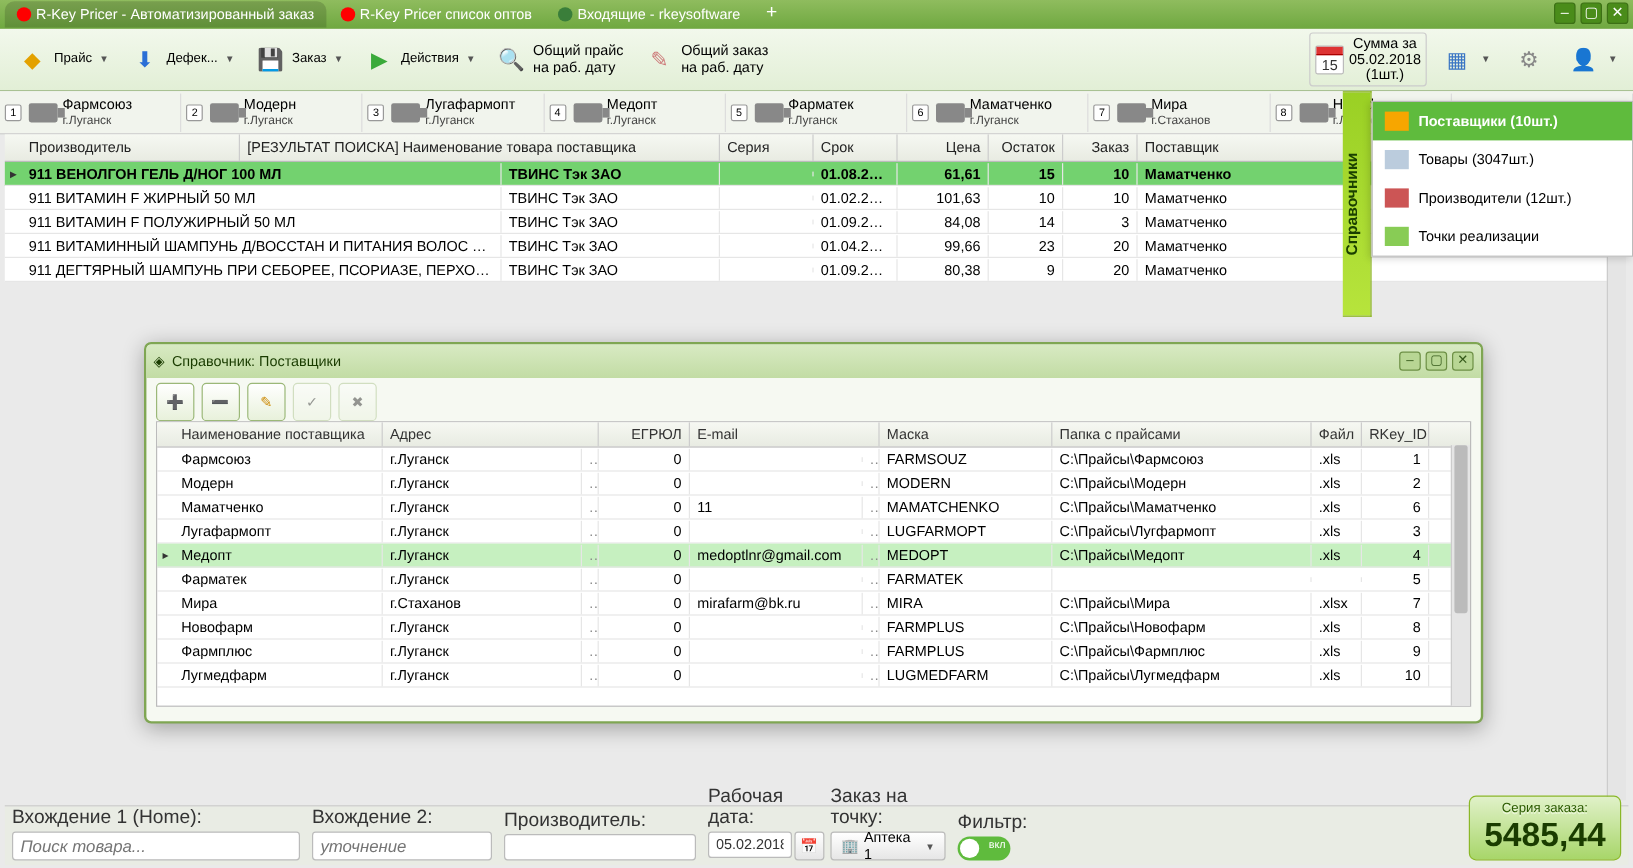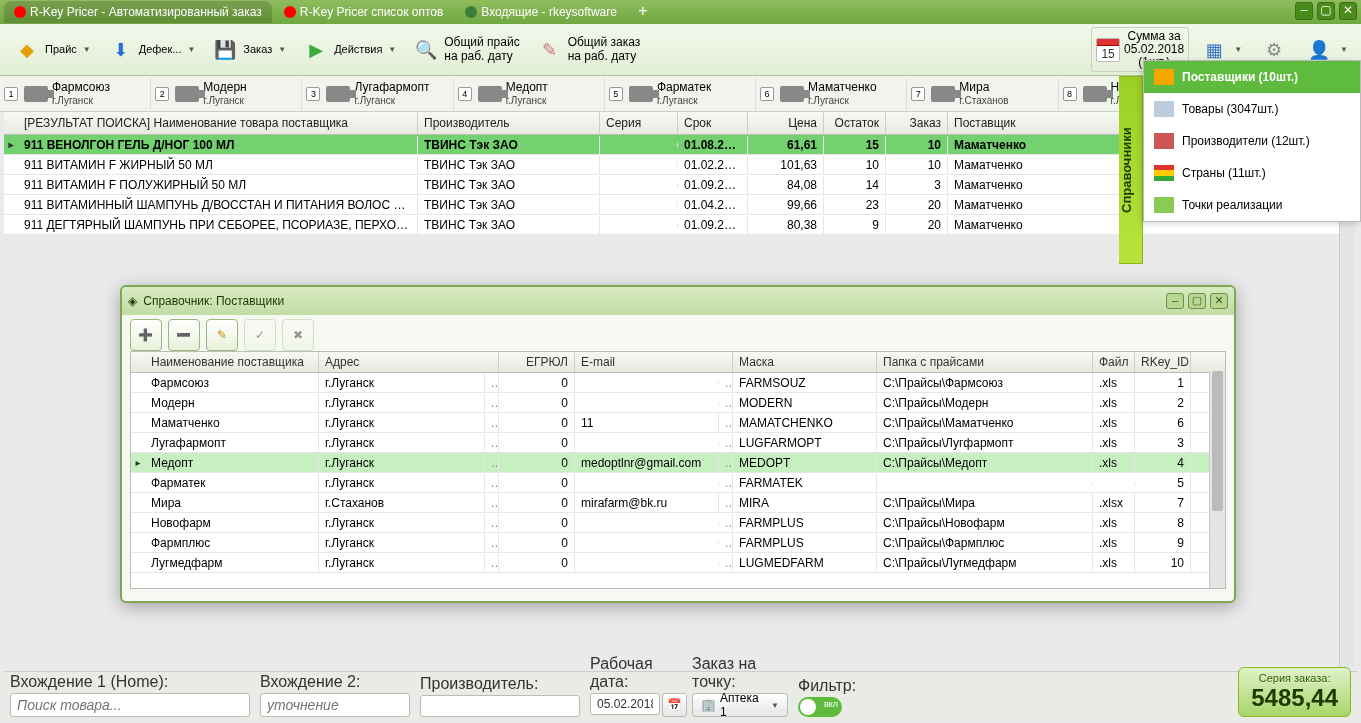--- a/index.html
+++ b/index.html
@@ -42,21 +42,21 @@
 .gr { display: flex; border-bottom: 1px solid #e6e6e6; font-size: 12px; height: 20px; align-items:center; }
 .gr.sel { background: #73d26f; font-weight: bold; }
 .gc { border-right: 1px solid #e6e6e6; padding: 2px 6px; overflow: hidden; white-space: nowrap; text-overflow: ellipsis; }
 .gc.r { text-align: right; }
 .indicator { width:14px; flex-shrink:0; text-align:center; font-size:10px; color:#333;}
 .grid-scroll { position:absolute; top:20px; right:0; bottom:0; width:16px; background:#e5e5e5; border-left:1px solid #ccc;}
 .grid-scroll-thumb{ position:absolute; top:0; left:2px; right:2px; height:60px; background:#bbb; border-radius:2px;}
 
 
 .sidebar-tab { position: absolute; right:0; top:76px; width:24px; height:188px; background:linear-gradient(#b7e43c,#9ad024); border:1px solid #8ab31e; border-right:none; writing-mode: vertical-rl; text-align:center; font-weight:bold; font-size:13px; color:#1a4000; cursor:pointer; transform: rotate(180deg);}
-.sidebar-panel { position:absolute; right:0; top:60px; width:218px; background:#fff; border:1px solid #bbb; box-shadow:-2px 2px 6px rgba(0,0,0,0.15);}
+.sidebar-panel { position:absolute; right:0; top:84px; width:218px; background:#fff; border:1px solid #bbb; box-shadow:-2px 2px 6px rgba(0,0,0,0.15);}
 .sp-item { display:flex; align-items:center; gap:8px; padding:8px 10px; cursor:pointer; font-size:12px;}
 .sp-item.sel { background:#5fbb3d; color:#fff; font-weight:bold;}
 .sp-icon { width:20px; height:16px; flex-shrink:0;}
 
 
 .dialog { position: absolute; left: 120px; top: 285px; width: 1116px; height: 318px; background: #f6f9f2; border: 2px solid #7fa653; border-radius: 6px; box-shadow: 0 4px 18px rgba(0,0,0,0.3); }
 .dlg-title { height: 28px; background: linear-gradient(#d8eac3,#c2dca4); border-radius: 4px 4px 0 0; display:flex; align-items:center; padding:0 6px; gap:6px; font-size:12px; color:#1a3c00;}
 .dlg-wc { margin-left:auto; display:flex; gap:4px;}
 .dlg-wc .wc-btn2 { width:18px; height:16px; border:1px solid #6d9045; background:#b8d694; border-radius:3px; text-align:center; line-height:12px; font-size:11px; cursor:pointer; color:#35591a;}
 .dlg-toolbar { height: 40px; display:flex; align-items:center; padding: 4px 8px; gap:6px;}
@@ -75,21 +75,21 @@
 .bcol { display:flex; flex-direction:column; gap:2px;}
 .blabel { font-size:16px; color:#333;}
 .binput { height:24px; border:1px solid #bbb; border-radius:3px; padding:2px 6px; font-size:14px; color:#888; font-style:italic;}
 .binput.small{ font-size:12px; font-style:normal; color:#333; height:22px;}
 .bbtn { height:24px; border:1px solid #bbb; border-radius:3px; padding:2px 8px; background:linear-gradient(#fff,#e6e6e6); cursor:pointer; display:flex; align-items:center; gap:4px;}
 .toggle { width:44px; height:20px; border-radius:10px; background:#5fbb3d; position:relative; cursor:pointer;}
 .toggle::after{content:""; position:absolute; left:2px; top:2px; width:16px; height:16px; background:#fff; border-radius:8px;}
 .toggle-label{ position:absolute; right:4px; top:2px; font-size:9px; color:#fff;}
 .order-sum { margin-left:auto; background:linear-gradient(#e0f1c8,#a8d66a); border:1px solid #8ab827; border-radius:6px; padding:4px 12px; text-align:center;}
 .order-sum-label { font-size:11px; color:#2a5900; text-shadow:0 1px #eaf6d9;}
-.order-sum-val { font-size:24px; font-weight:bold; color:#1a3c00;}
+.order-sum-val { font-size:28px; font-weight:bold; color:#1a3c00;}
 
 </style>
 </head>
 <body>
 
 <div class="titlebar">
   <div class="tab active">
       <span class="tab-icon"></span>
       <span>R-Key Pricer - Автоматизированный заказ</span>
     </div>
@@ -228,22 +228,22 @@
       <div class="stab-txt">
         <div></div>
         <div class="stab-city"></div>
       </div>
     </div>
   </div>
 
 <div class="main-grid">
   <div class="grid-header">
     <div class="indicator"></div>
+    <div class="gh" style="width:182px">Производитель</div>
     <div class="gh" style="width:400px">[РЕЗУЛЬТАТ ПОИСКА] Наименование товара поставщика</div>
-    <div class="gh" style="width:182px">Производитель</div>
     <div class="gh" style="width:78px">Серия</div>
     <div class="gh" style="width:70px">Срок</div>
     <div class="gh" style="width:76px;text-align:right">Цена</div>
     <div class="gh" style="width:62px;text-align:right">Остаток</div>
     <div class="gh" style="width:62px;text-align:right">Заказ</div>
     <div class="gh" style="flex:1">Поставщик</div>
   </div>
   <div class="grid-body" id="grid-body">
       <div class="gr sel">
         <div class="indicator">▸</div>
@@ -314,24 +314,20 @@
     </div>
   <div class="sp-item">
       <div class="sp-icon" style="background:#bcd;"></div>
       <span>Товары (3047шт.)</span>
     </div>
   <div class="sp-item">
       <div class="sp-icon" style="background:#c55;"></div>
       <span>Производители (12шт.)</span>
     </div>
   <div class="sp-item">
-      <div class="sp-icon" style="background:linear-gradient(#d33 33%,#ffcc00 33% 66%,#3a3 66%);"></div>
-      <span>Страны (11шт.)</span>
-    </div>
-  <div class="sp-item">
       <div class="sp-icon" style="background:#8c5;"></div>
       <span>Точки реализации</span>
     </div>
 </div>
 
 <div class="dialog">
   <div class="dlg-title">
     <span>◈</span>
     <span>Справочник: Поставщики</span>
     <div class="dlg-wc">

